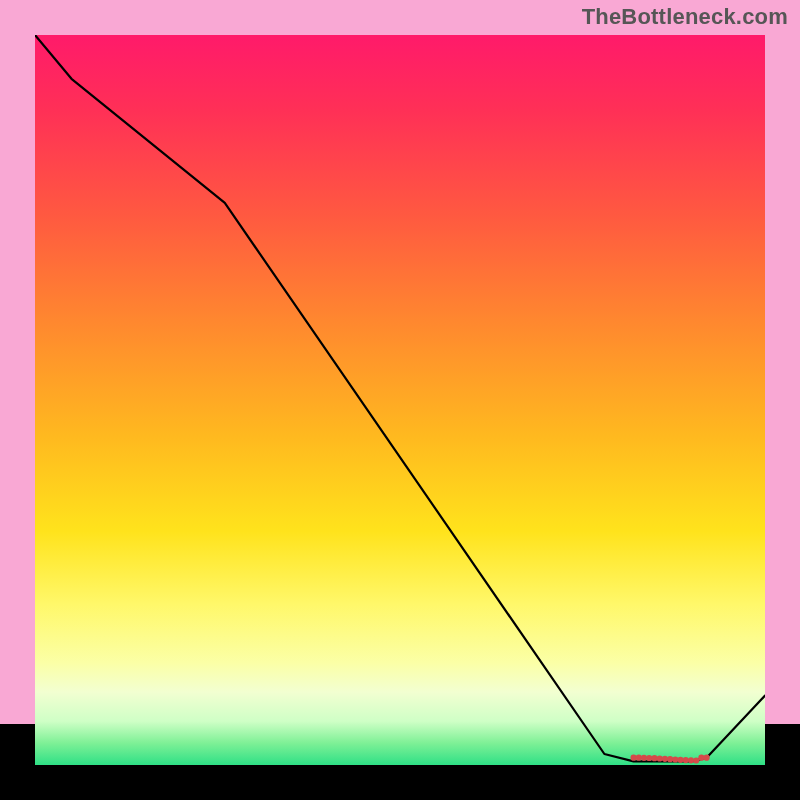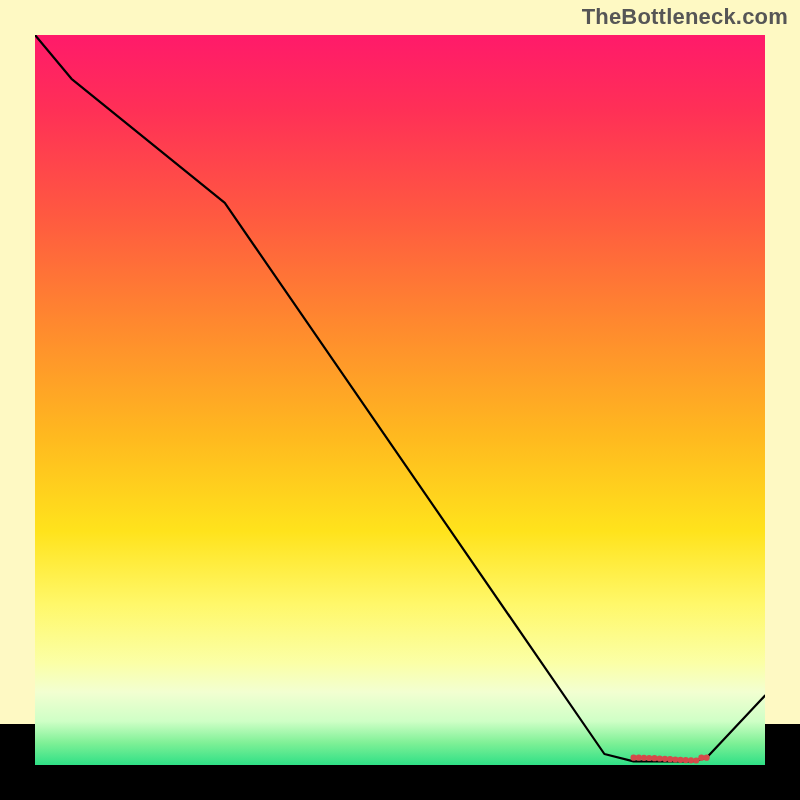--- a/index.html
+++ b/index.html
@@ -8,21 +8,21 @@
     width: 800px;
     height: 800px;
     background: #000;
     overflow: hidden;
     font-family: Arial, Helvetica, sans-serif;
   }
   .frame {
     position: relative;
     width: 800px;
     height: 724px;
-    background: #fef9c3;
+    background: #f9a8d4;
   }
   .watermark {
     position: absolute;
     top: 4px;
     right: 12px;
     color: #565656;
     font-size: 22px;
     font-weight: 600;
     letter-spacing: 0.2px;
   }

